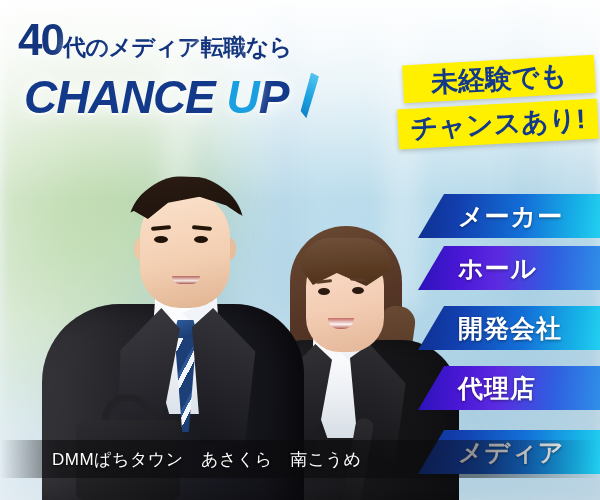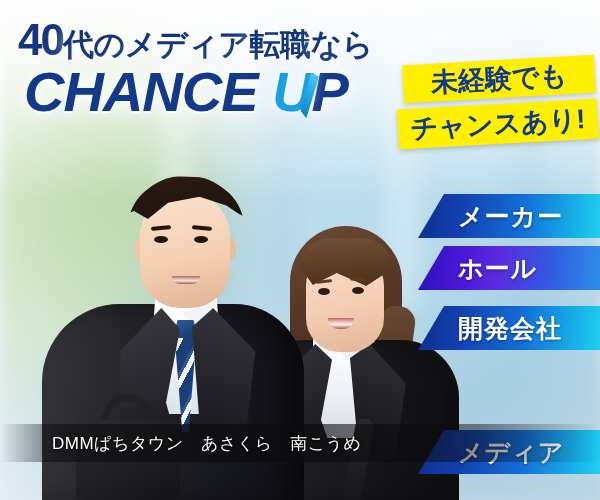--- a/index.html
+++ b/index.html
@@ -251,25 +251,25 @@
     font-weight:bold;
     color:#12357e;
     letter-spacing:-0.5px;
     white-space:nowrap;
     text-shadow:
       0 1px 0 rgba(255,255,255,.85),
       0 0 10px rgba(255,255,255,.9),
       0 0 22px rgba(255,255,255,.7);
   }
   .headline .num{ font-size:44px; letter-spacing:-2px; }
-  .headline .sm{ font-size:31px;text-align:right; }
+  .headline .sm{ font-size:23px;text-align:right; }
 
   .chanceup{
-    position:absolute; left:24px; top:64px;
-    font-size:56px; line-height:1;
+    position:absolute; left:24px; top:74px;
+    font-size:46px; line-height:1;
     font-weight:bold; font-style:italic;
     letter-spacing:-1px;
     color:#13398a;
     white-space:nowrap;
     text-shadow:
       0 2px 0 rgba(255,255,255,.8),
       0 0 14px rgba(255,255,255,.95),
       0 0 30px rgba(255,255,255,.8);
   }
   .chanceup .u{
@@ -325,21 +325,21 @@
     background:linear-gradient(96deg,#2a12b8 0%,#4a18d6 24%,#5b2ae0 44%,#2f5fe0 74%,#2f8fe8 100%);
   }
   .cat-1{ top:194px; }
   .cat-2{ top:246px; }
   .cat-3{ top:306px; }
   .cat-4{ top:366px; }
   .cat-5{ top:430px; }
 
   
   .caption{
-    position:absolute; left:0; bottom:38px; width:100%; height:38px;
+    position:absolute; left:0; bottom:22px; width:100%; height:38px;
     background:linear-gradient(90deg,rgba(10,10,12,.0) 0%,rgba(10,10,12,.55) 10%,rgba(10,10,12,.62) 50%,rgba(10,10,12,.45) 80%,rgba(10,10,12,0) 100%);
     display:flex; align-items:center;
   }
   .caption-text{
     color:#ffffff; font-size:17px; letter-spacing:.5px;
     margin-left:52px; white-space:nowrap;
     text-shadow:0 1px 3px rgba(0,0,0,.8);
   }
 </style>
 </head>
@@ -409,19 +409,20 @@
     <span>CHANCE </span><span class="u">U</span><span>P</span>
   </div>
   <div class="u-swoosh"></div>
 
   <div class="badge badge-1">未経験でも</div>
   <div class="badge badge-2">チャンスあり!</div>
 
   <div class="cat g-blue   cat-1">メーカー</div>
   <div class="cat g-purple cat-2">ホール</div>
   <div class="cat g-blue   cat-3">開発会社</div>
+  <div class="cat g-purple cat-4">代理店</div>
   <div class="cat g-blue   cat-5">メディア</div>
 
   <div class="caption">
     <span class="caption-text">DMMぱちタウン　あさくら　南こうめ</span>
   </div>
 
 </div>
 
 </body></html>

